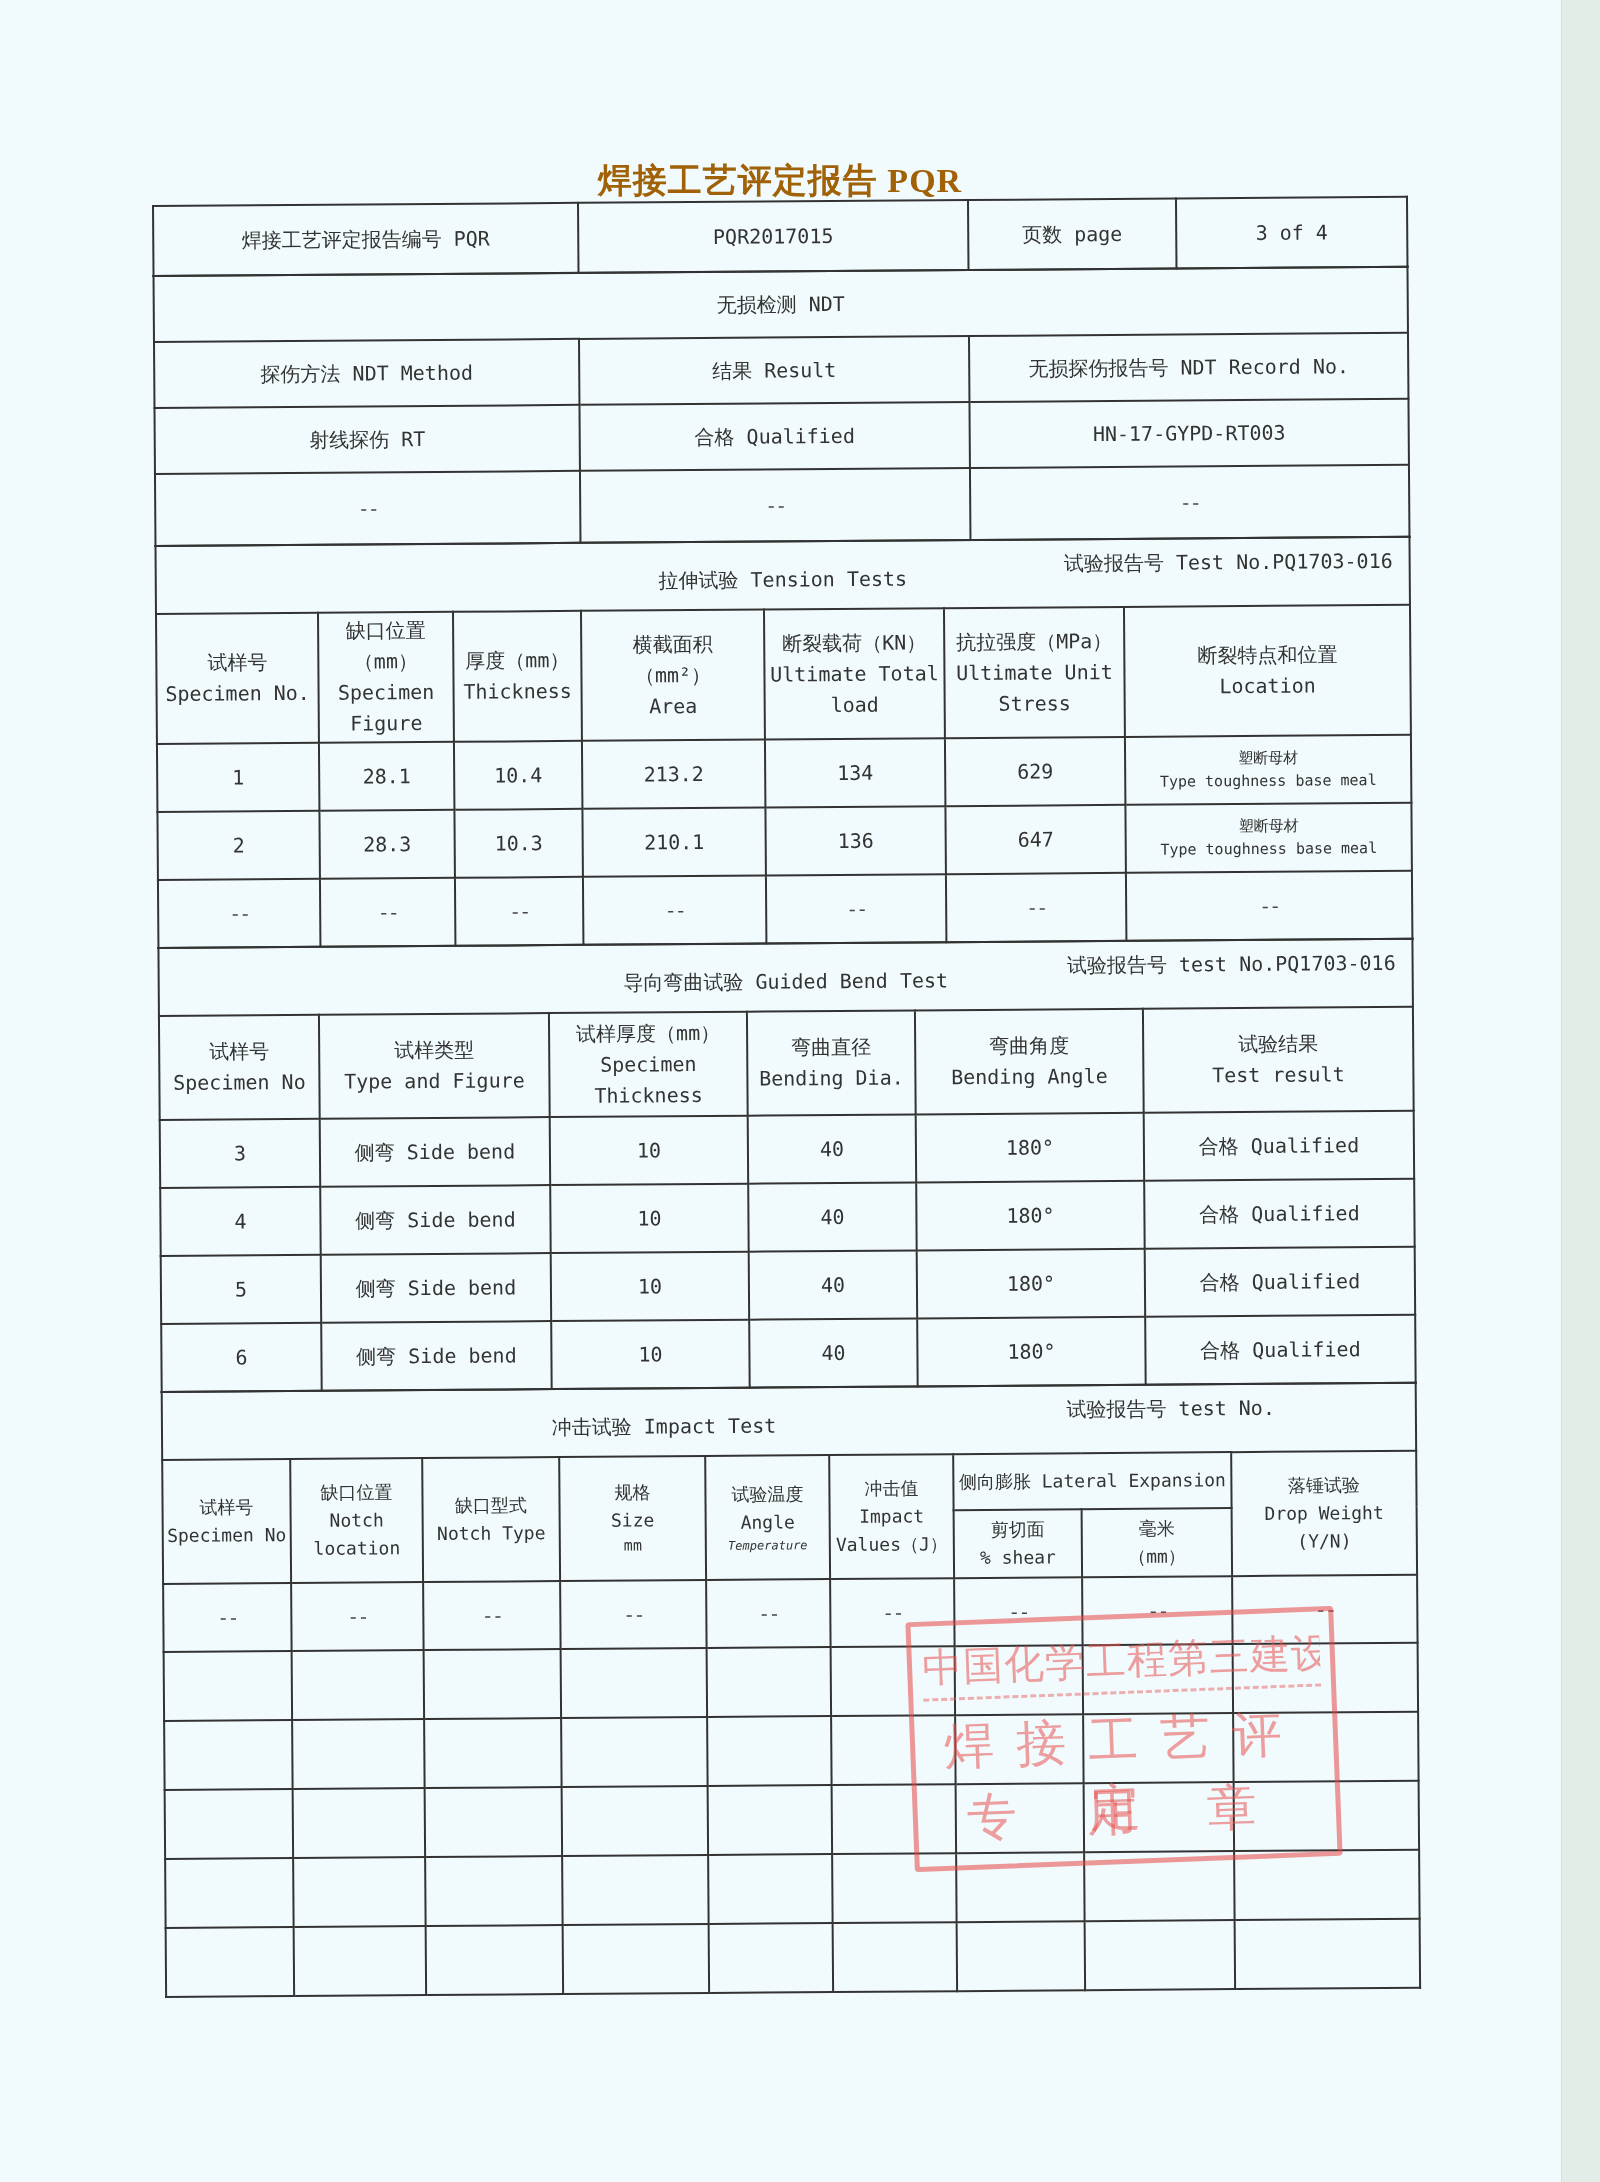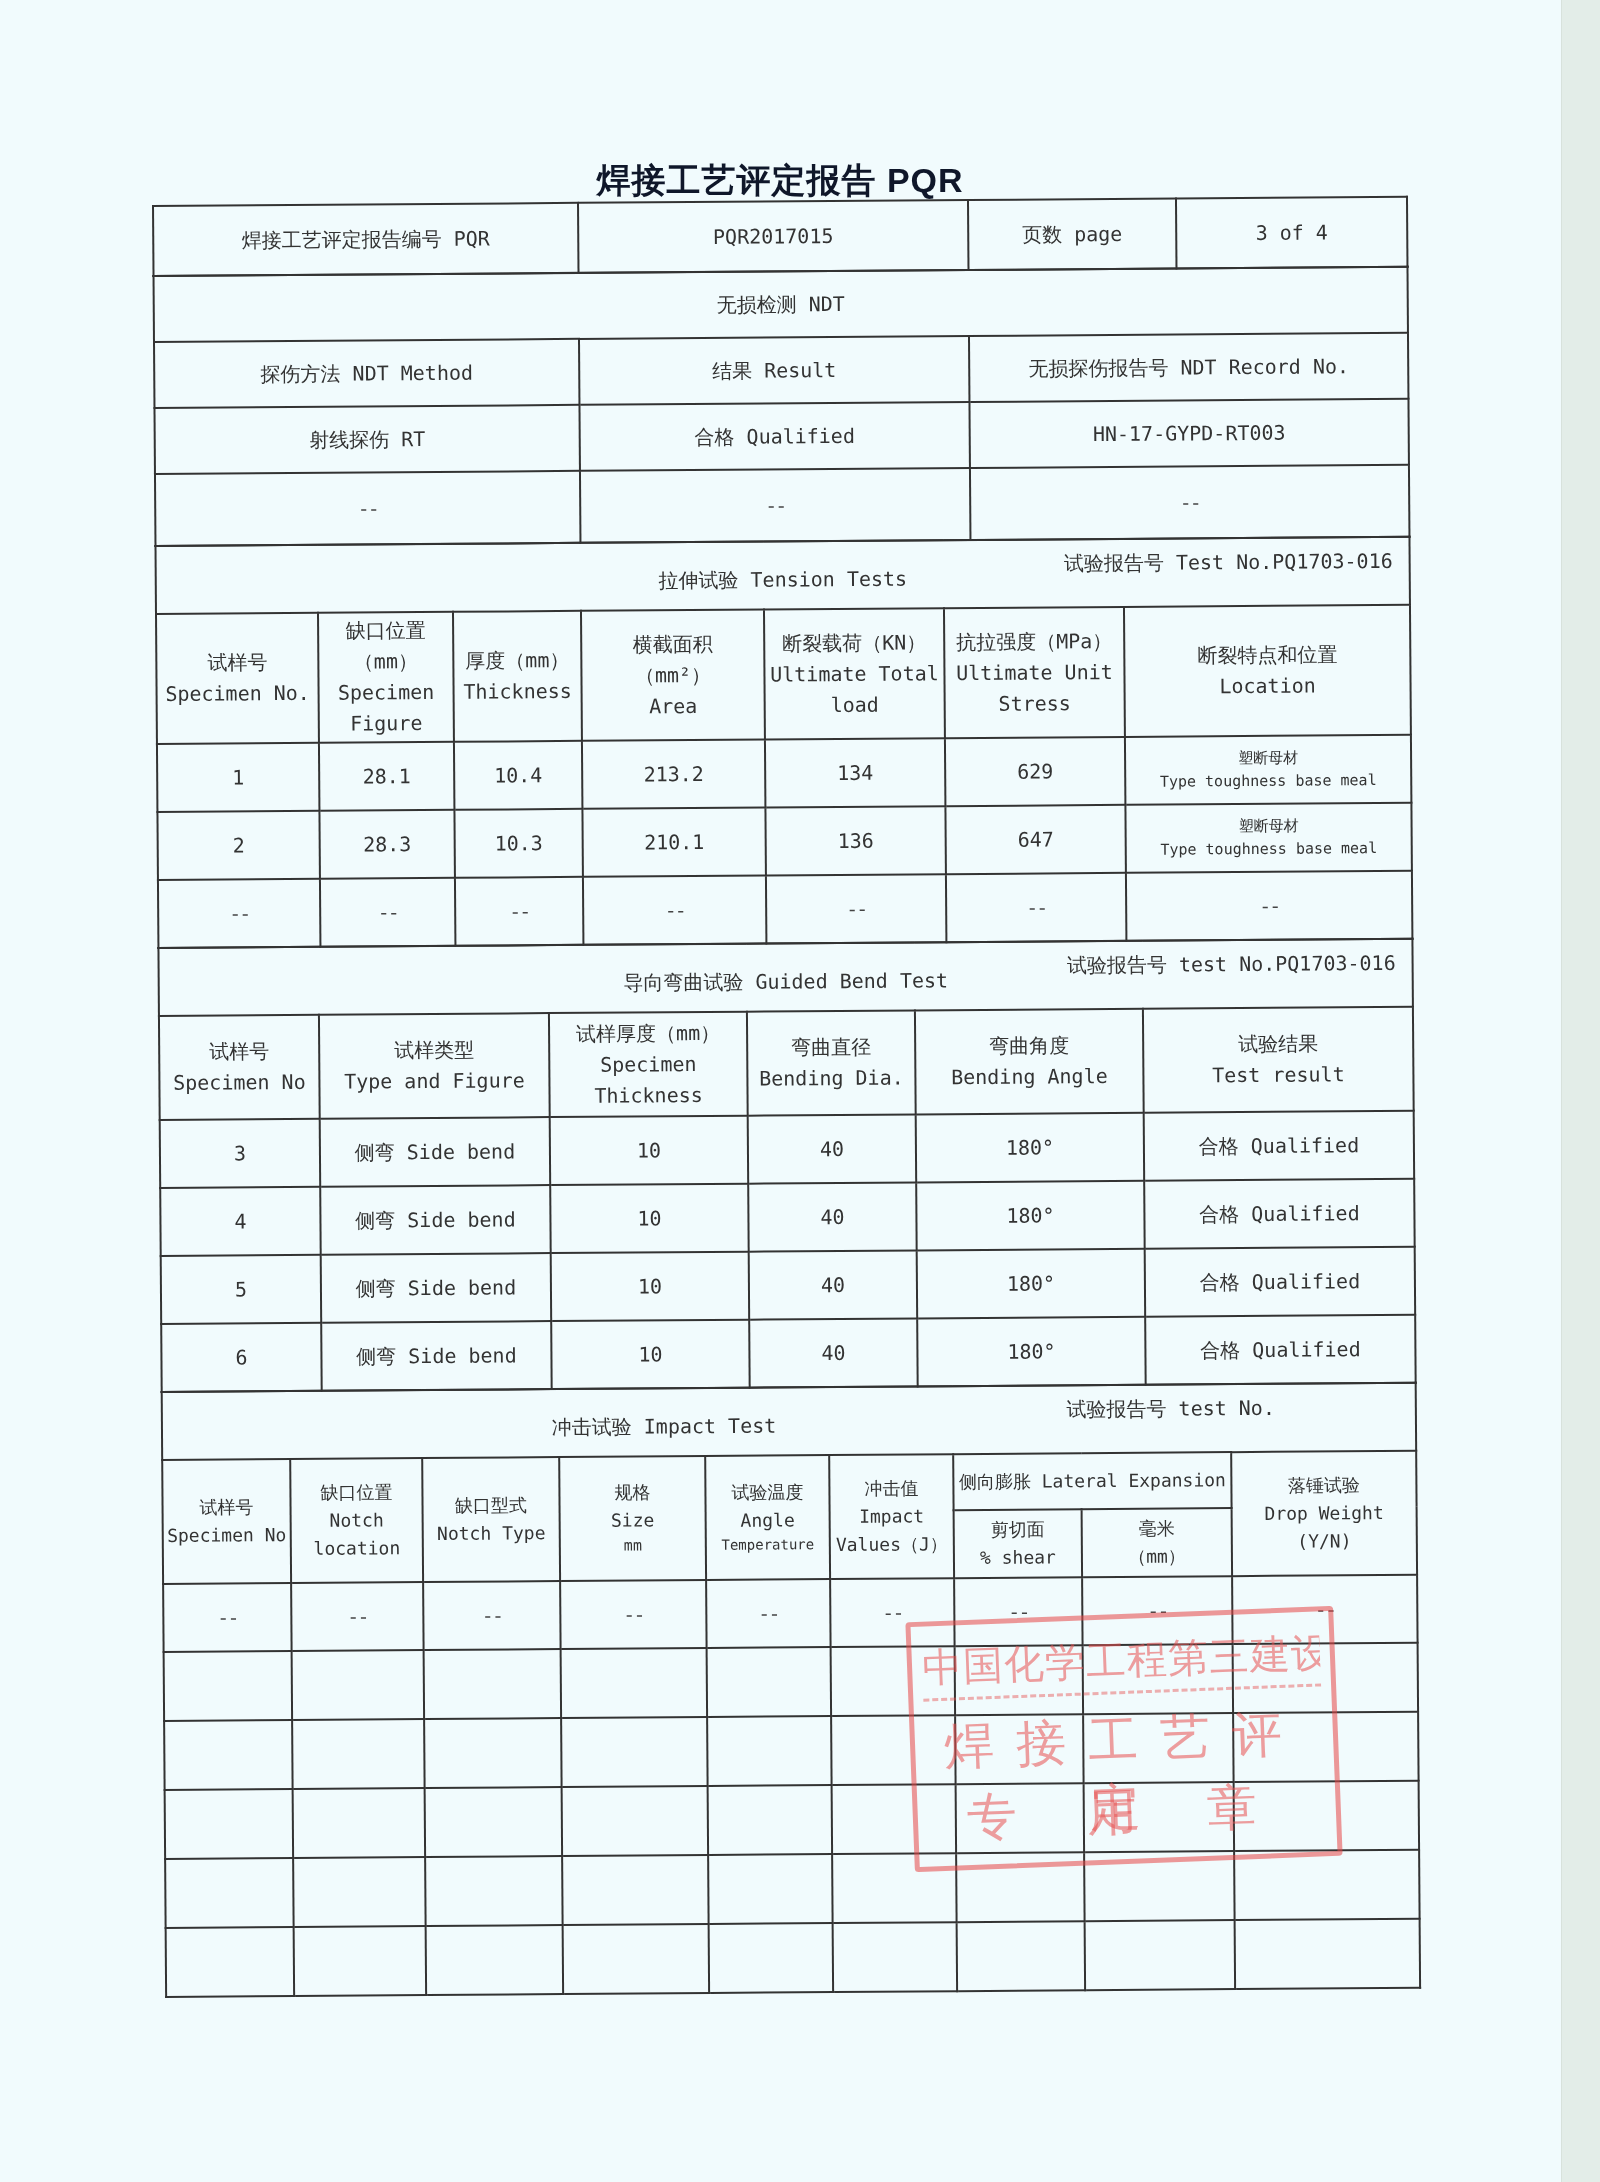--- a/index.html
+++ b/index.html
@@ -5,36 +5,36 @@
   html, body { margin:0; padding:0; }
   body {
     width:1600px; height:2182px; position:relative; overflow:hidden;
     background:#f1fbfd;
     font-family: "DejaVu Serif", "Liberation Serif", serif;
     color:#2a2a2a;
   }
   .edge { position:absolute; right:0; top:0; width:38px; height:2182px; background:#e3ede8; border-left:1px solid #d8e2dc; }
   .doc-title {
     position:absolute; left:0; width:1560px; top:158px; text-align:center;
-    font-family: Liberation Sans, sans-serif; font-weight:bold; font-size:34px; letter-spacing:1px; color:#0f172a;
+    font-family: Liberation Serif, serif; font-weight:bold; font-size:34px; letter-spacing:1px; color:#a16207;
   }
   .sheet {
     position:absolute; left:152px; top:205px; width:1254px;
     transform: rotate(-0.42deg); transform-origin: 0 0;
   }
   table { border-collapse:collapse; width:100%; table-layout:fixed; }
   td {
     border:2px solid #333; text-align:center; vertical-align:middle;
     font-family: "DejaVu Sans Mono", "Liberation Mono", monospace;
     font-size:20px; line-height:1.55; padding:2px 2px; color:#333;
     background:transparent;
   }
   .sm { font-size:18px; }
   .xs { font-size:15px; }
-  .xxs { font-size:14px; }
+  .xxs { font-size:12px;font-style:italic; }
   .section-row td { height:66px; }
   .section-wrap { position:relative; height:66px; }
   .section-wrap .center { position:absolute; left:0; right:0; top:50%; transform:translateY(-35%); text-align:center; }
   .section-wrap .right { position:absolute; right:16px; top:8px; }
   .dash { letter-spacing:-2px; color:#444; }
   .stamp {
     position:absolute; left:910px; top:1614px; width:418px; height:240px;
     border:5px solid rgba(230,70,70,0.55); border-radius:4px;
     transform: rotate(-2.2deg);
     color: rgba(232,80,80,0.55);

